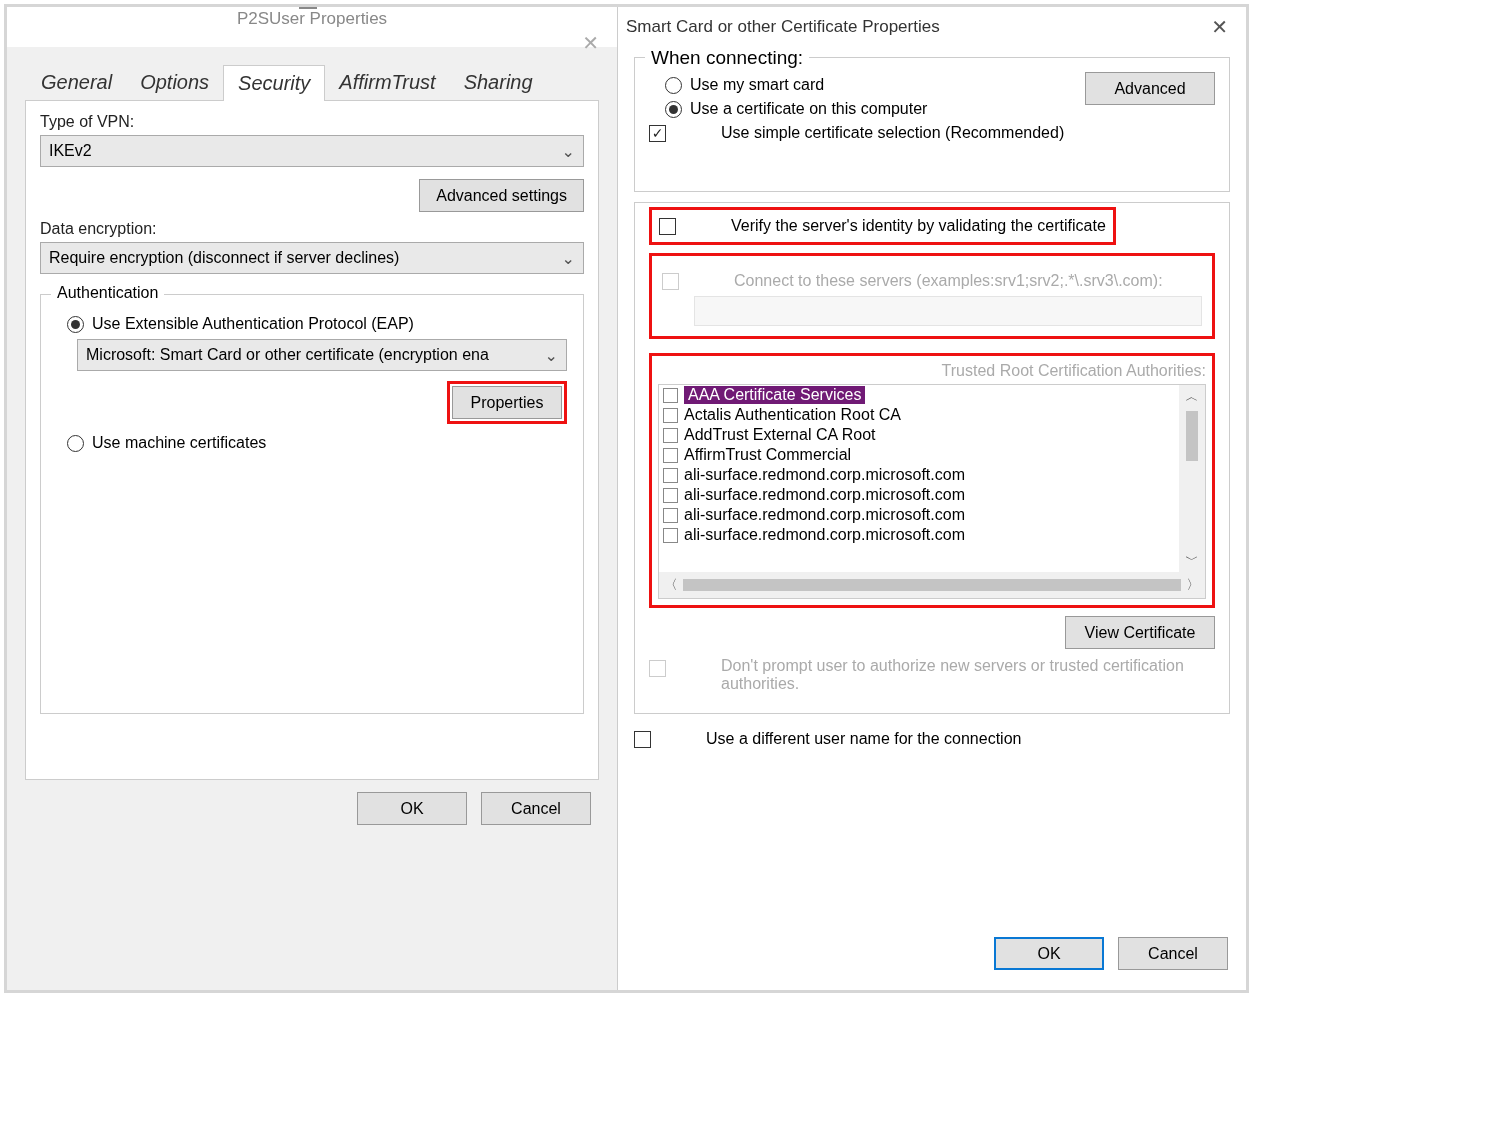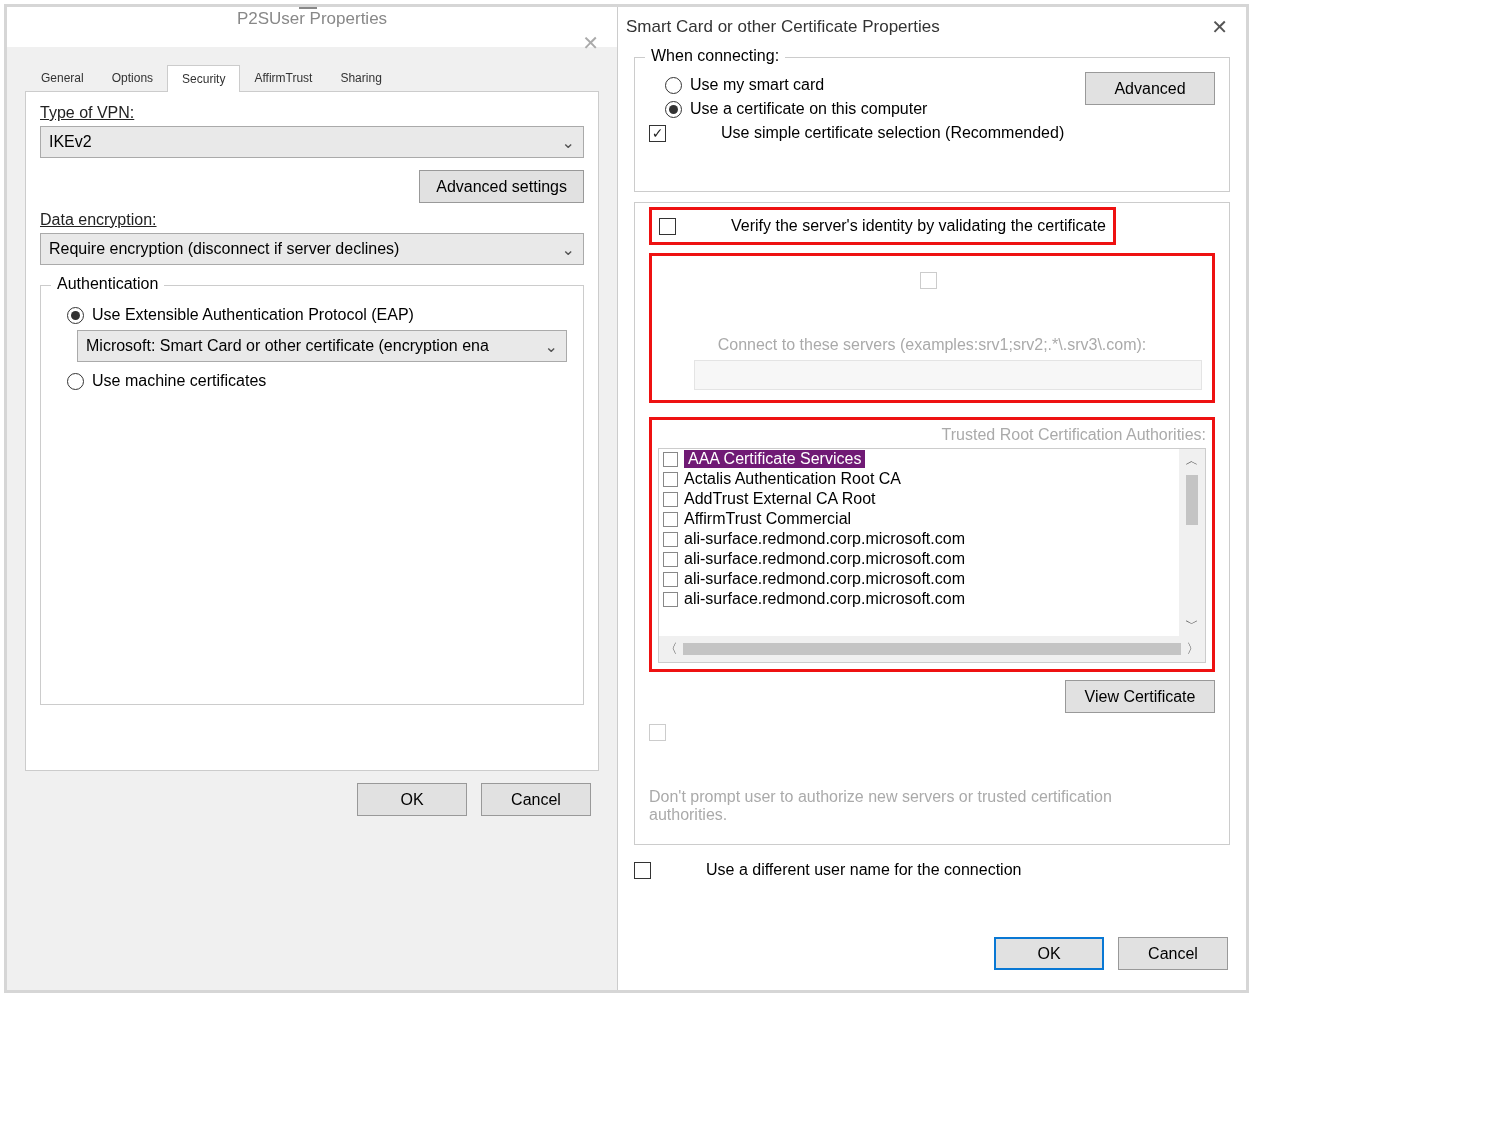--- a/index.html
+++ b/index.html
@@ -10,49 +10,49 @@
   .right-dialog { flex: 1; background: #fff; position: relative; }
 
   .titlebar { height: 40px; display: flex; align-items: center; padding: 0 8px; font-size: 17px; color: #333; }
   .titlebar.left { color: #888; flex-direction: column; }
   .titlebar .icon-left { width: 18px; height: 26px; margin-right: 8px; background: linear-gradient(to right, #5ca7d6 30%, #fff 30%, #fff 35%, #5ca7d6 35%, #5ca7d6 65%, #fff 65%, #fff 70%, #5ca7d6 70%); border: 1px solid #888; }
   .close-x { margin-left: auto; font-size: 20px; color: #555; cursor: pointer; padding: 2px 10px; font-family: Arial; }
   .close-x.left { color: #aaa; }
 
   .body-left { background: #f0f0f0; height: calc(100% - 40px); padding: 18px 8px 8px 8px; }
   .tabs { display: flex; margin-left: 12px; }
-  .tab { padding: 6px 14px; font-size: 12px; background: #f0f0f0; color: #333; cursor: pointer; }
+  .tab { padding: 6px 14px; font-size: 20px; background: #f0f0f0; color: #333; cursor: pointer; font-style: italic; }
   .tab.active { background: #fff; border: 1px solid #ccc; border-bottom: none; margin-bottom: -1px; }
 
   .tabpanel { background: #fff; border: 1px solid #ccc; padding: 12px 14px; height: 680px; margin: 0 10px; }
-  .label { font-size: 16px; color: #222; margin-bottom: 4px; display: block; text-decoration: underline; }
+  .label { font-size: 16px; color: #222; margin-bottom: 4px; display: block; }
   .combo { width: 100%; height: 32px; border: 1px solid #aaa; background: #e9e9e9; font-size: 16px; padding: 2px 8px; display: flex; align-items: center; justify-content: space-between; cursor: pointer; }
   .combo .chev { color: #555; }
   .right-align { display: flex; justify-content: flex-end; margin: 12px 0 8px 0; }
   .btn { min-width: 100px; height: 33px; padding: 0 16px; border: 1px solid #999; background: #e1e1e1; font-size: 16px; cursor: pointer; }
 
   .fieldset { border: 1px solid #ccc; margin-top: 8px; padding: 14px 10px; position: relative; }
   .fieldset .legend { position: absolute; top: -11px; left: 10px; background: #fff; padding: 0 6px; font-size: 16px; }
   .radio-row { display: flex; align-items: center; font-size: 16px; margin: 6px 16px; }
   .radio { width: 17px; height: 17px; border: 1px solid #333; border-radius: 50%; margin-right: 8px; display: inline-flex; align-items: center; justify-content: center; background: #fff; }
   .radio.checked::after { content: ""; width: 9px; height: 9px; background: #333; border-radius: 50%; display: block; }
   .indent { margin-left: 26px; }
 
   .red-box { border: 3px solid #e11; padding: 2px; display: inline-block; }
   .red-box-block { border: 3px solid #e11; padding: 3px; }
 
   .bottom-bar-left { display: flex; justify-content: flex-end; gap: 14px; padding: 12px 18px; }
 
   .body-right { padding: 10px 16px; height: calc(100% - 40px); position: relative; }
   .group { border: 1px solid #ccc; padding: 12px 14px 14px 14px; position: relative; margin-bottom: 10px; }
-  .group .legend { position: absolute; top: -11px; left: 10px; background: #fff; padding: 0 6px; font-size: 16px; }
+  .group .legend { position: absolute; top: -11px; left: 10px; background: #fff; padding: 0 6px; font-size: 19px; }
   .check-row { display: flex; align-items: center; font-size: 16px; margin: 6px 0; gap: 47px; }
   .checkbox { width: 17px; height: 17px; border: 1px solid #333; margin-right: 8px; display: inline-flex; align-items: center; justify-content: center; background: #fff; font-size: 14px; line-height: 1; }
   .checkbox.checked::after { content: "✓"; color: #222; }
-  .disabled { color: #aaa; flex-direction: column; }
+  .disabled { color: #aaa; }
   .disabled .checkbox { border-color: #ccc; }
   .textbox { width: 100%; height: 30px; border: 1px solid #ddd; background: #fff; }
   .textbox.dis { background: #f7f7f7; border-color: #e4e4e4; }
 
   .listbox { border: 1px solid #ccc; height: 215px; background: #fff; position: relative; overflow: hidden; }
   .listbox .items { position: absolute; left:0; top:0; right:26px; bottom:26px; overflow: hidden; }
   .list-item { display: flex; align-items: center; font-size: 16px; padding: 1px 4px; }
   .list-item.selected .item-text { background: #701a75; color: #fff; padding: 0 4px; }
   .list-item .cb { width: 15px; height: 15px; border: 1px solid #888; margin-right: 6px; background: #fff; }
   .vscroll { position: absolute; right: 0; top: 0; width: 26px; bottom: 26px; background: #f0f0f0; display: flex; flex-direction: column; }
@@ -107,20 +107,25 @@
           <span class="legend">Authentication</span>
           <div class="radio-row">
             <span class="radio checked"></span>
             <span>Use Extensible Authentication Protocol (EAP)</span>
           </div>
           <div class="indent">
             <div class="combo" style="width:490px;">
               <span>Microsoft: Smart Card or other certificate (encryption ena</span>
               <span class="chev">⌄</span>
             </div>
+            <div class="right-align" style="margin-top:10px; width:490px;">
+              <span class="red-box">
+                <button class="btn" style="min-width:110px;">Properties</button>
+              </span>
+            </div>
           </div>
           <div class="radio-row" style="margin-top:10px;">
             <span class="radio"></span>
             <span>Use machine certificates</span>
           </div>
         </div>
       </div>
       <div class="bottom-bar-left">
         <button class="btn" style="min-width:110px;">OK</button>
         <button class="btn" style="min-width:110px;">Cancel</button>

